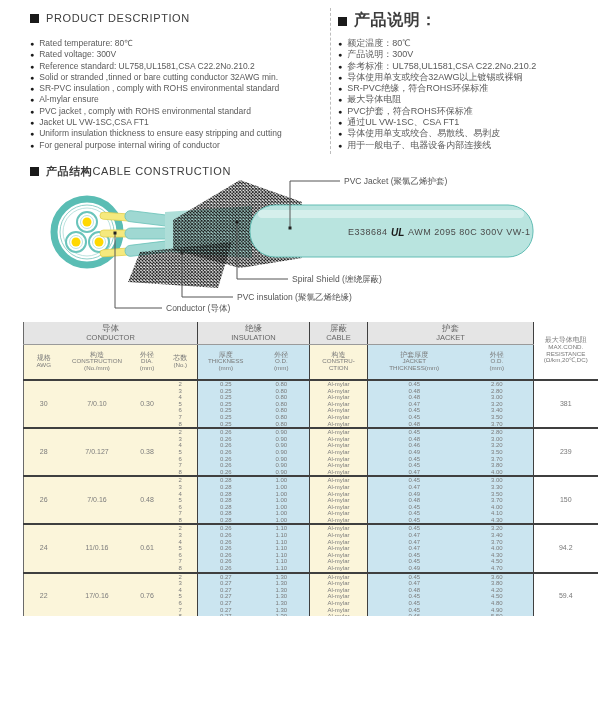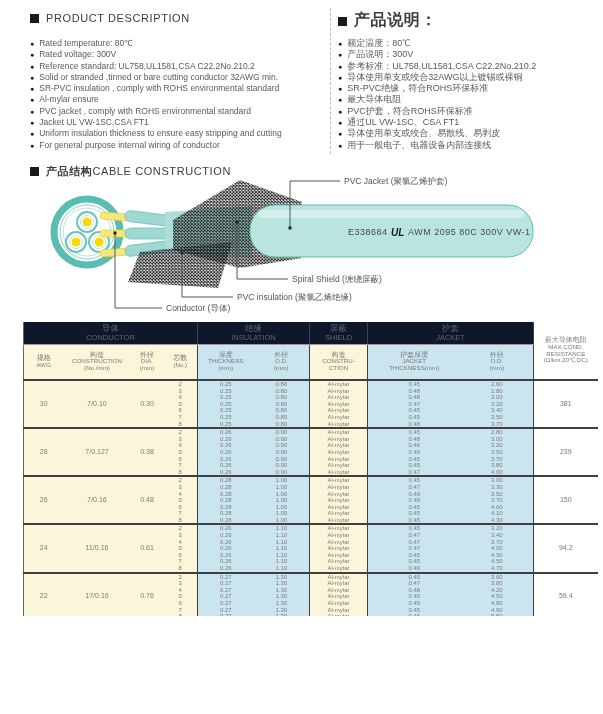--- a/index.html
+++ b/index.html
@@ -27,21 +27,21 @@
   
   .head-constr { left:30px; top:164px; }
   .head-constr .cnp { font-weight:bold; }
   
   table#spec {
     position:absolute; left:23px; top:322px; width:574px;
     border-collapse:collapse; table-layout:fixed;
   }
   #spec td, #spec th { padding:0; text-align:center; vertical-align:middle; font-weight:normal; }
   #spec thead .grp {
-    background:#0f172a; font-size:7.5px; line-height:9px; color:#666;
+    background:#e5e5e5; font-size:7.5px; line-height:9px; color:#666;
     height:22px; border-bottom:1px solid #9a9a9a;
   }
   #spec thead .grp .gcn { font-size:8.5px; }
   #spec thead .colh {
     font-size:6.2px; line-height:6.8px; color:#7a7a7a; height:36px;
     border-bottom:2px solid #3f3f3f;
   }
   #spec thead .colh .hcn { font-size:7px; }
   #spec td { font-size:6px; line-height:6.6px; height:6.6px; color:#7c7c7c; white-space:nowrap; overflow:hidden; }
   #spec .y { background:#FBF5DA; }
@@ -190,21 +190,21 @@
         <th class="grp ol" colspan="4">
           <div class="gcn">导体</div>
           <div>CONDUCTOR</div>
         </th>
         <th class="grp gl" colspan="2">
           <div class="gcn">绝缘</div>
           <div>INSULATION</div>
         </th>
         <th class="grp gl">
           <div class="gcn">屏蔽</div>
-          <div>SHIELD</div>
+          <div>CABLE</div>
         </th>
         <th class="grp gl" colspan="2">
           <div class="gcn">护套</div>
           <div>JACKET</div>
         </th>
         <th class="colh gl" rowspan="2" style="border-bottom:2px solid #3f3f3f">
           <div class="hcn">最大导体电阻</div>
           <div>MAX.COND.</div>
           <div>RESISTANCE</div>
           <div>(Ω/km,20℃,DC)</div>

